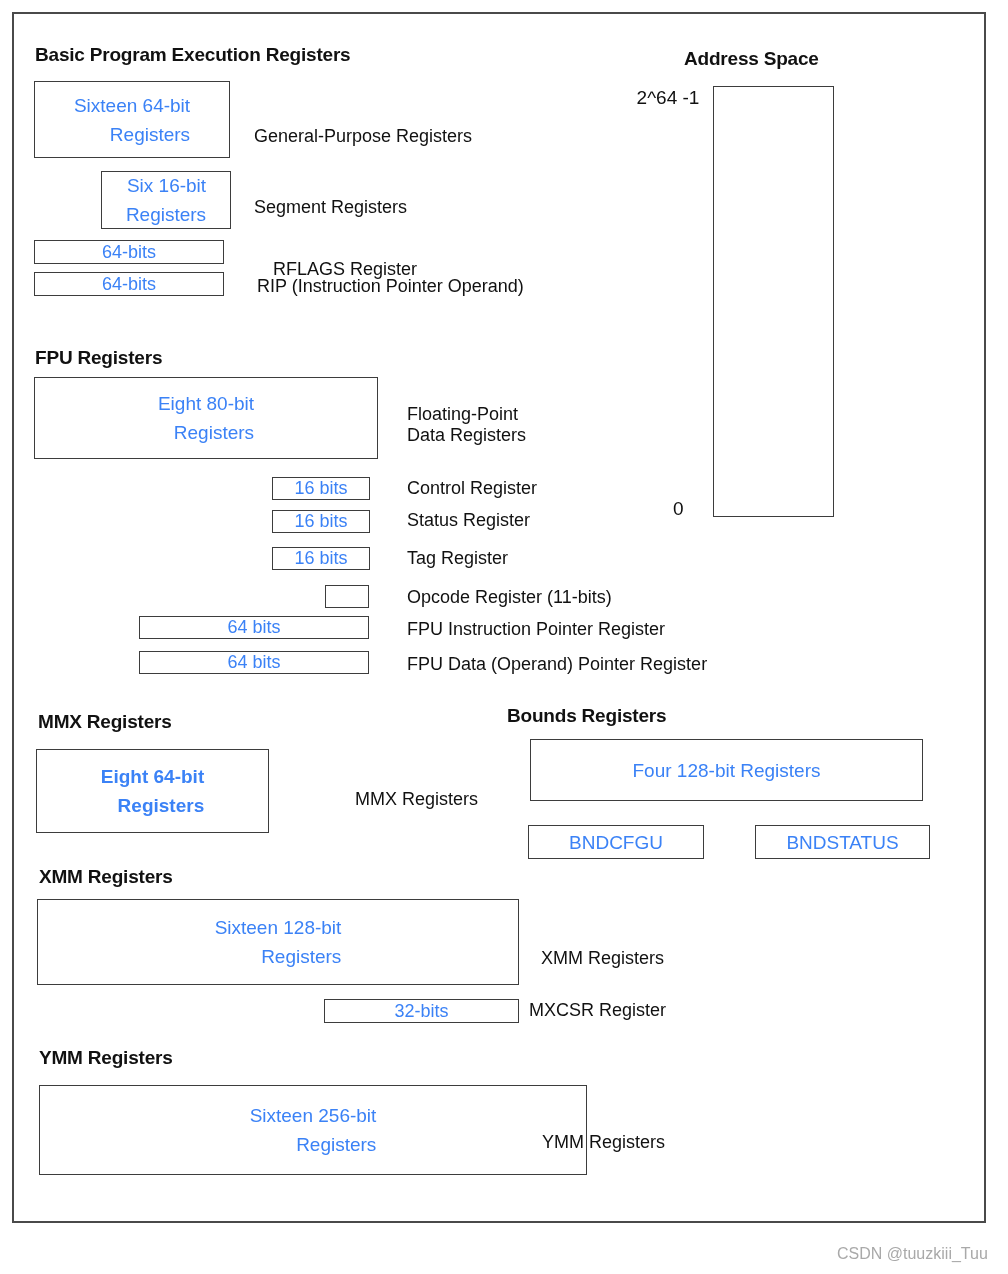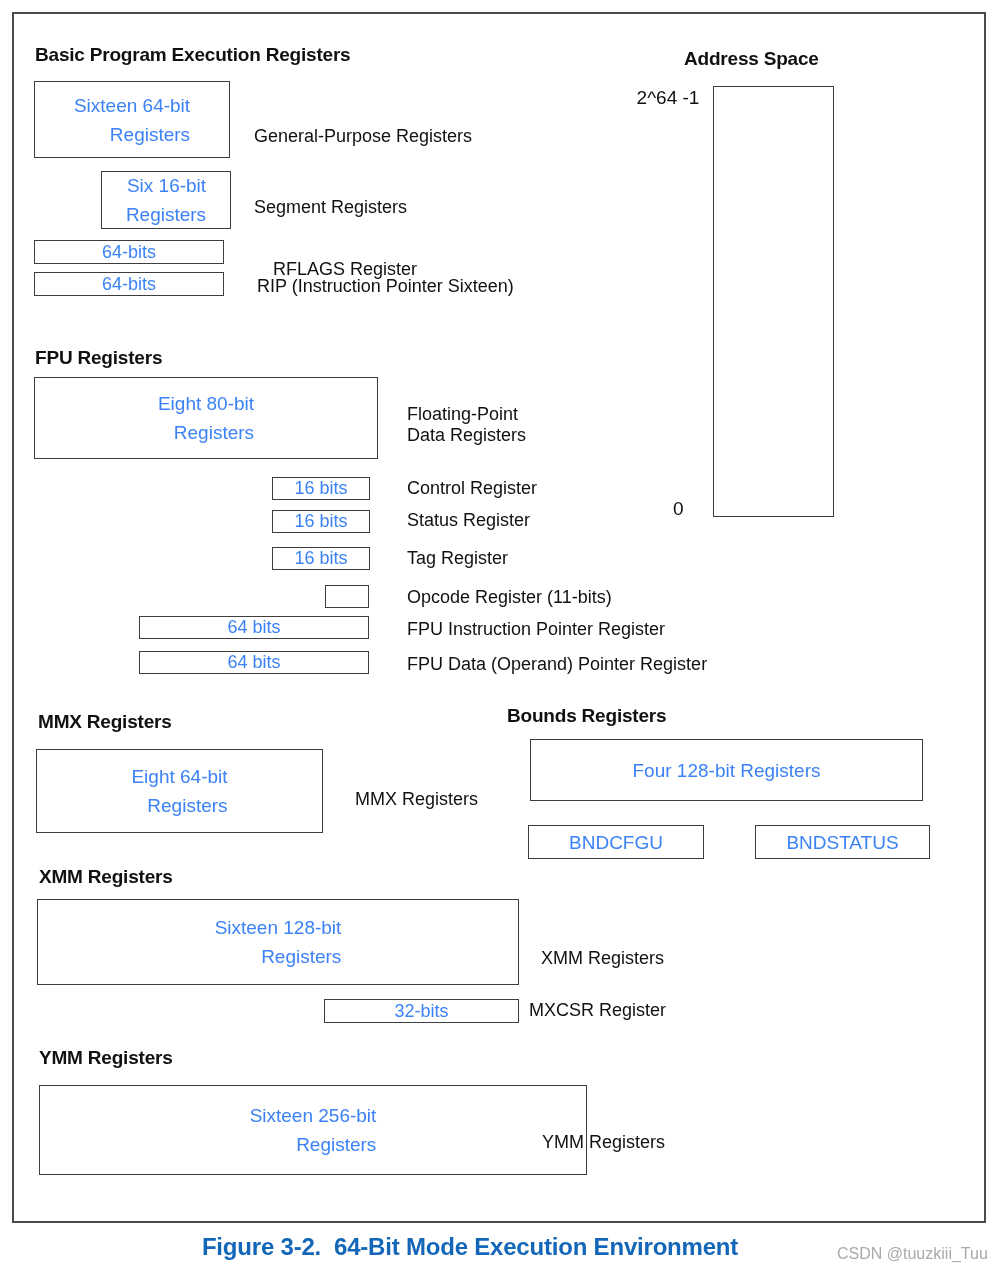--- a/index.html
+++ b/index.html
@@ -102,21 +102,21 @@
     <div class="lbl nowrap" style="left:240px; top:122px;">General-Purpose Registers</div>
 
     <div class="box big" style="left:87px; top:157px; width:130px; height:58px;">Six 16-bit
 Registers</div>
     <div class="lbl nowrap" style="left:240px; top:193px;">Segment Registers</div>
 
     <div class="box" style="left:20px; top:226px; width:190px; height:24px;">64-bits</div>
     <div class="lbl nowrap" style="left:243px; top:255px;margin-left:16px;">RFLAGS Register</div>
 
     <div class="box" style="left:20px; top:258px; width:190px; height:24px;">64-bits</div>
-    <div class="lbl nowrap" style="left:243px; top:272px;">RIP (Instruction Pointer Sixteen)</div>
+    <div class="lbl nowrap" style="left:243px; top:272px;">RIP (Instruction Pointer Operand)</div>
 
     <div class="hdr" style="left:670px; top:34px;">Address Space</div>
     <div class="box" style="left:699px; top:72px; width:121px; height:431px;"></div>
     <div class="addr-top" style="left:616px; top:84px;">2^64 -1</div>
     <div class="addr-zero" style="left:659px; top:495px;">0</div>
 
     <div class="hdr" style="left:21px; top:333px;">FPU Registers</div>
 
     <div class="box big" style="left:20px; top:363px; width:344px; height:82px;">Eight 80-bit
 Registers</div>
@@ -135,21 +135,21 @@
     <div class="box" style="left:311px; top:571px; width:44px; height:23px;"></div>
     <div class="lbl nowrap" style="left:393px; top:583px;">Opcode Register (11-bits)</div>
 
     <div class="box" style="left:125px; top:602px; width:230px; height:23px;">64 bits</div>
     <div class="lbl nowrap" style="left:393px; top:615px;">FPU Instruction Pointer Register</div>
 
     <div class="box" style="left:125px; top:637px; width:230px; height:23px;">64 bits</div>
     <div class="lbl nowrap" style="left:393px; top:650px;">FPU Data (Operand) Pointer Register</div>
 
     <div class="hdr" style="left:24px; top:697px;">MMX Registers</div>
-    <div class="box big" style="left:22px; top:735px; width:287px; height:84px;">Eight 64-bit
+    <div class="box big" style="left:22px; top:735px; width:233px; height:84px;font-weight:bold;">Eight 64-bit
 Registers</div>
     <div class="lbl nowrap" style="left:341px; top:785px;">MMX Registers</div>
 
     <div class="hdr" style="left:493px; top:691px;">Bounds Registers</div>
     <div class="box big" style="left:516px; top:725px; width:393px; height:62px;">Four 128-bit Registers</div>
     <div class="box big" style="left:741px; top:811px; width:175px; height:34px;">BNDSTATUS</div>
     <div class="box big" style="left:514px; top:811px; width:176px; height:34px;">BNDCFGU</div>
 
     <div class="hdr" style="left:25px; top:852px;">XMM Registers</div>
     <div class="box big" style="left:23px; top:885px; width:482px; height:86px;">Sixteen 128-bit
@@ -159,15 +159,14 @@
     <div class="box" style="left:310px; top:985px; width:195px; height:24px;">32-bits</div>
     <div class="lbl nowrap" style="left:515px; top:996px;">MXCSR Register</div>
 
     <div class="hdr" style="left:25px; top:1033px;">YMM Registers</div>
     <div class="box big" style="left:25px; top:1071px; width:548px; height:90px;">Sixteen 256-bit
 Registers</div>
     <div class="lbl nowrap" style="left:528px; top:1128px;">YMM Registers</div>
 
   </div>
 
-  <div class="caption">Figure 3-2.  64-Bit Mode Execution Environment</div>
   <div class="watermark">CSDN @tuuzkiii_Tuu</div>
 </div>
 
 </body></html>

